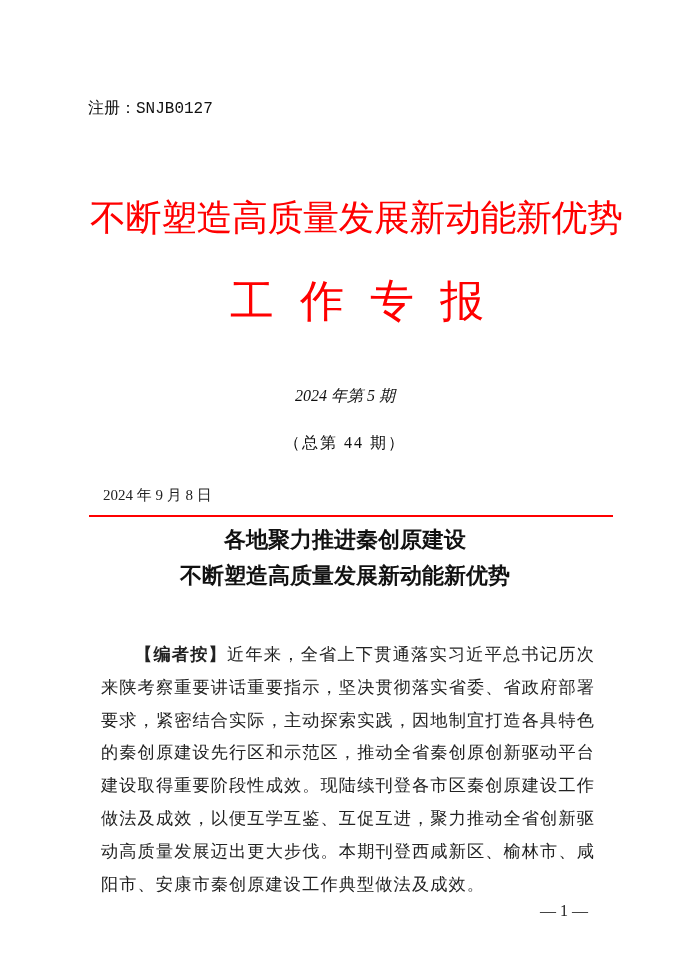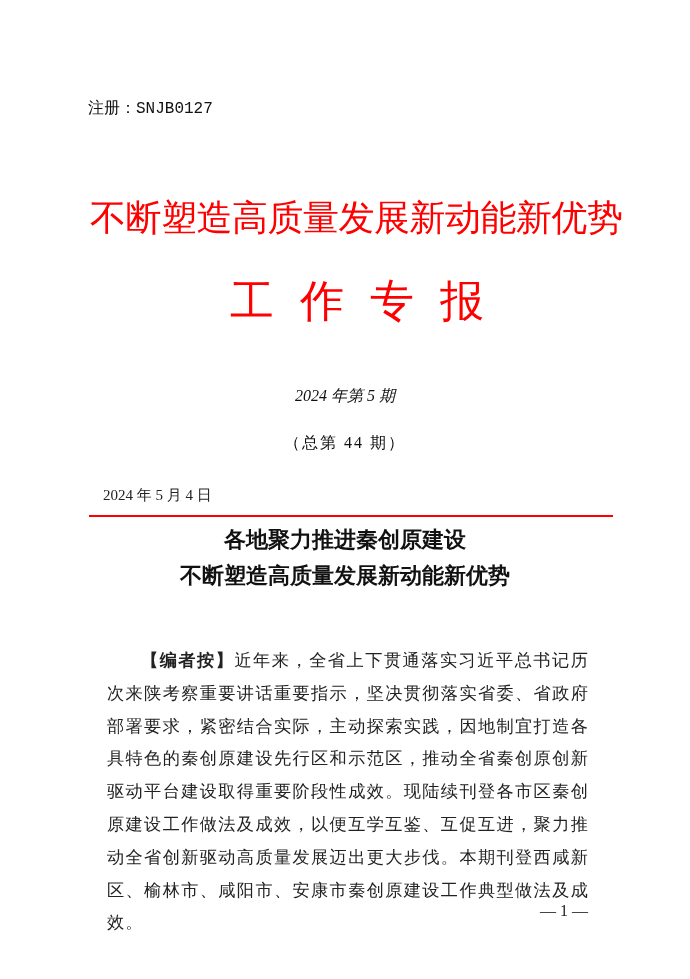--- a/index.html
+++ b/index.html
@@ -104,21 +104,21 @@
       line-height: 32.8px;
       color: #222;
       text-align: justify;
       text-align-last: left;
       letter-spacing: 1.1px;
       font-family: "DejaVu Serif", "Liberation Serif", serif;
     }
     .body-text .lead-label {
       font-weight: bold;
     }
-    .body-text p { margin: 14px; text-indent: 34px; }
+    .body-text p { margin: 8px; text-indent: 34px; }
     .page-number {
       left: 540px;
       top: 900px;
       font-size: 16px;
       line-height: 22px;
       color: #222;
       white-space: nowrap;
       font-family: "Liberation Serif", "DejaVu Serif", serif;
     }
   </style>
@@ -129,21 +129,21 @@
   <span>注册：</span><span>SNJB0127</span>
 </div>
 
 <div class="abs masthead-1">不断塑造高质量发展新动能新优势</div>
 <div class="abs masthead-2">工作专报</div>
 
 <div class="abs issue issue-1">2024 年第 5 期</div>
 <div class="abs issue issue-2">（总第 44 期）</div>
 
 <div class="abs issuer-line">
-  <span>2024 年 5 月 4 日</span>
+  <span>2024 年 9 月 8 日</span>
 </div>
 
 <div class="abs red-rule"></div>
 
 <div class="abs headline headline-1">各地聚力推进秦创原建设</div>
 <div class="abs headline headline-2">不断塑造高质量发展新动能新优势</div>
 
 <div class="abs body-text">
   <p><span class="lead-label">【编者按】</span><span>近年来，全省上下贯通落实习近平总书记历次来陕考察重要讲话重要指示，坚决贯彻落实省委、省政府部署要求，紧密结合实际，主动探索实践，因地制宜打造各具特色的秦创原建设先行区和示范区，推动全省秦创原创新驱动平台建设取得重要阶段性成效。现陆续刊登各市区秦创原建设工作做法及成效，以便互学互鉴、互促互进，聚力推动全省创新驱动高质量发展迈出更大步伐。本期刊登西咸新区、榆林市、咸阳市、安康市秦创原建设工作典型做法及成效。</span></p>
 </div>

